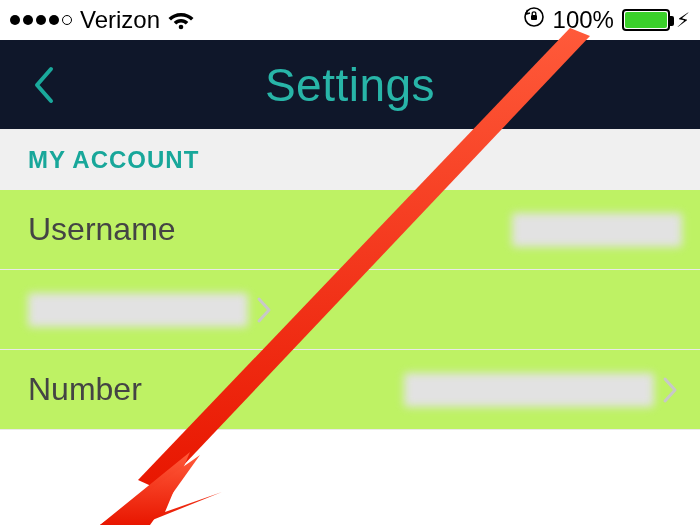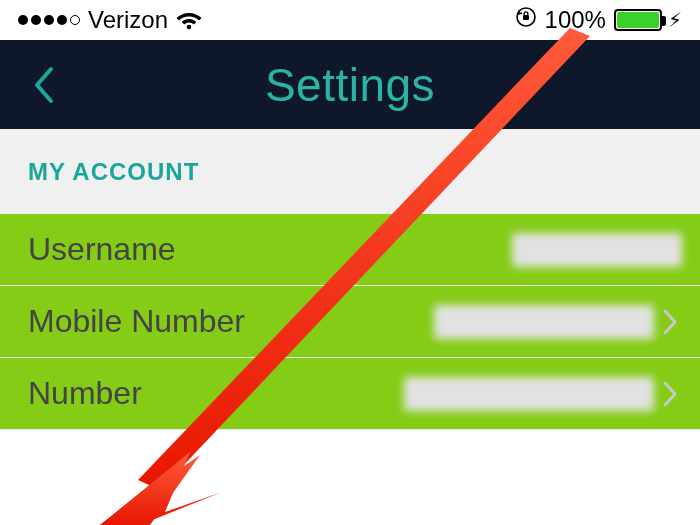--- a/index.html
+++ b/index.html
@@ -9,21 +9,21 @@
     background: #ffffff;
     color: #333;
     position: relative;
   }
   
   .status-bar {
     display: flex;
     align-items: center;
     justify-content: space-between;
     height: 40px;
-    padding: 0 18px;
+    padding: 0 10px;
     font-size: 24px;
     font-weight: 400;
     color: #000;
   }
   .status-left, .status-right { display: flex; align-items: center; gap: 8px; }
   .status-center { position: absolute; left: 50%; transform: translateX(-50%); font-weight: 600; }
   .signal-dots { display: inline-flex; align-items: center; gap: 3px; }
   .dot { width: 10px; height: 10px; border-radius: 50%; background: #000; }
   .dot.empty { background: #fff; border: 1.5px solid #000; }
   .wifi-icon svg { display: block; }
@@ -74,36 +74,36 @@
     transform: translate(-50%, -50%);
     font-size: 46px;
     font-weight: 300;
     color: #28b5a8;
     letter-spacing: 0.5px;
   }
 
   
   .section-header {
     background: #f0f0f0;
-    padding: 28px 28px;
+    padding: 16px 28px;
     font-size: 24px;
     font-weight: 700;
     color: #18a79a;
     letter-spacing: 1px;
   }
 
   
   .row {
     display: flex;
     align-items: center;
     justify-content: space-between;
-    height: 72px;
+    height: 80px;
     padding: 0 18px 0 28px;
     border-bottom: 1px solid #e9e9e9;
-    background: #84cc16;
+    background: #bef264;
   }
   .row .label {
     font-size: 32px;
     font-weight: 300;
     color: #444;
   }
   .row .right {
     display: flex;
     align-items: center;
     gap: 8px;
@@ -182,21 +182,20 @@
 <div class="section-header">MY ACCOUNT</div>
 
 <div class="row">
   <span class="label">Username</span>
   <span class="right">
     <span class="value-blur blur-username"></span>
   </span>
 </div>
 
 <div class="row">
-  <span class="label">Mobile Number</span>
   <span class="right">
     <span class="value-blur blur-phone"></span>
     <span class="chevron">
       <svg width="16" height="28" viewBox="0 0 16 28">
           <polyline points="3,3 13,14 3,25" fill="none" stroke="#c8c8c8" stroke-width="3" stroke-linecap="round" stroke-linejoin="round"></polyline>
         </svg>
     </span>
   </span>
 </div>
 

